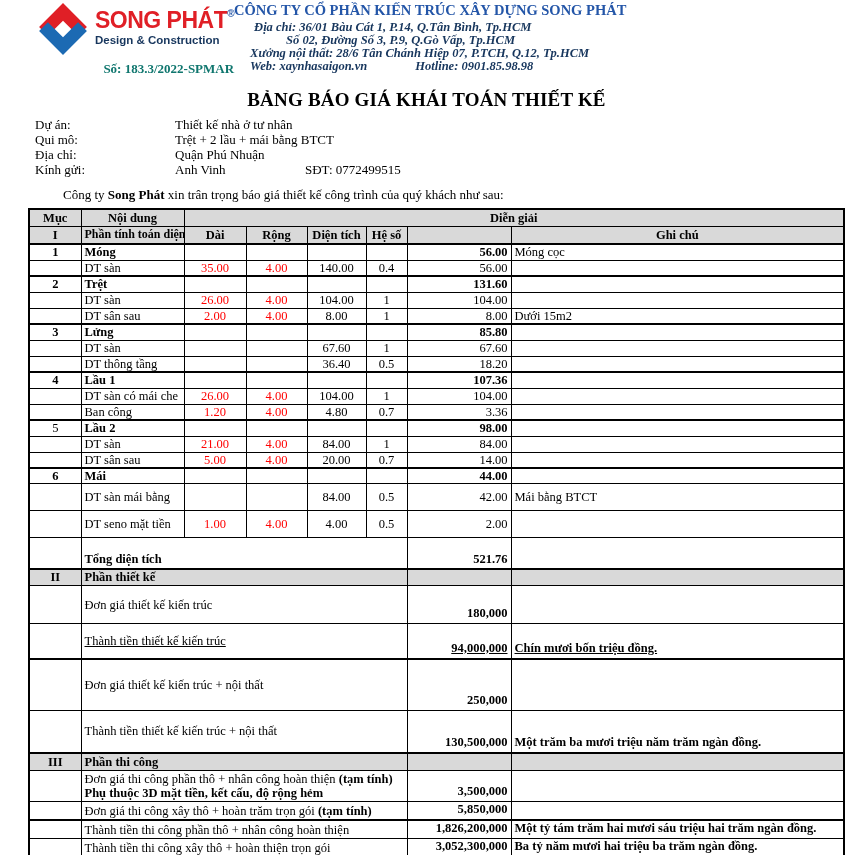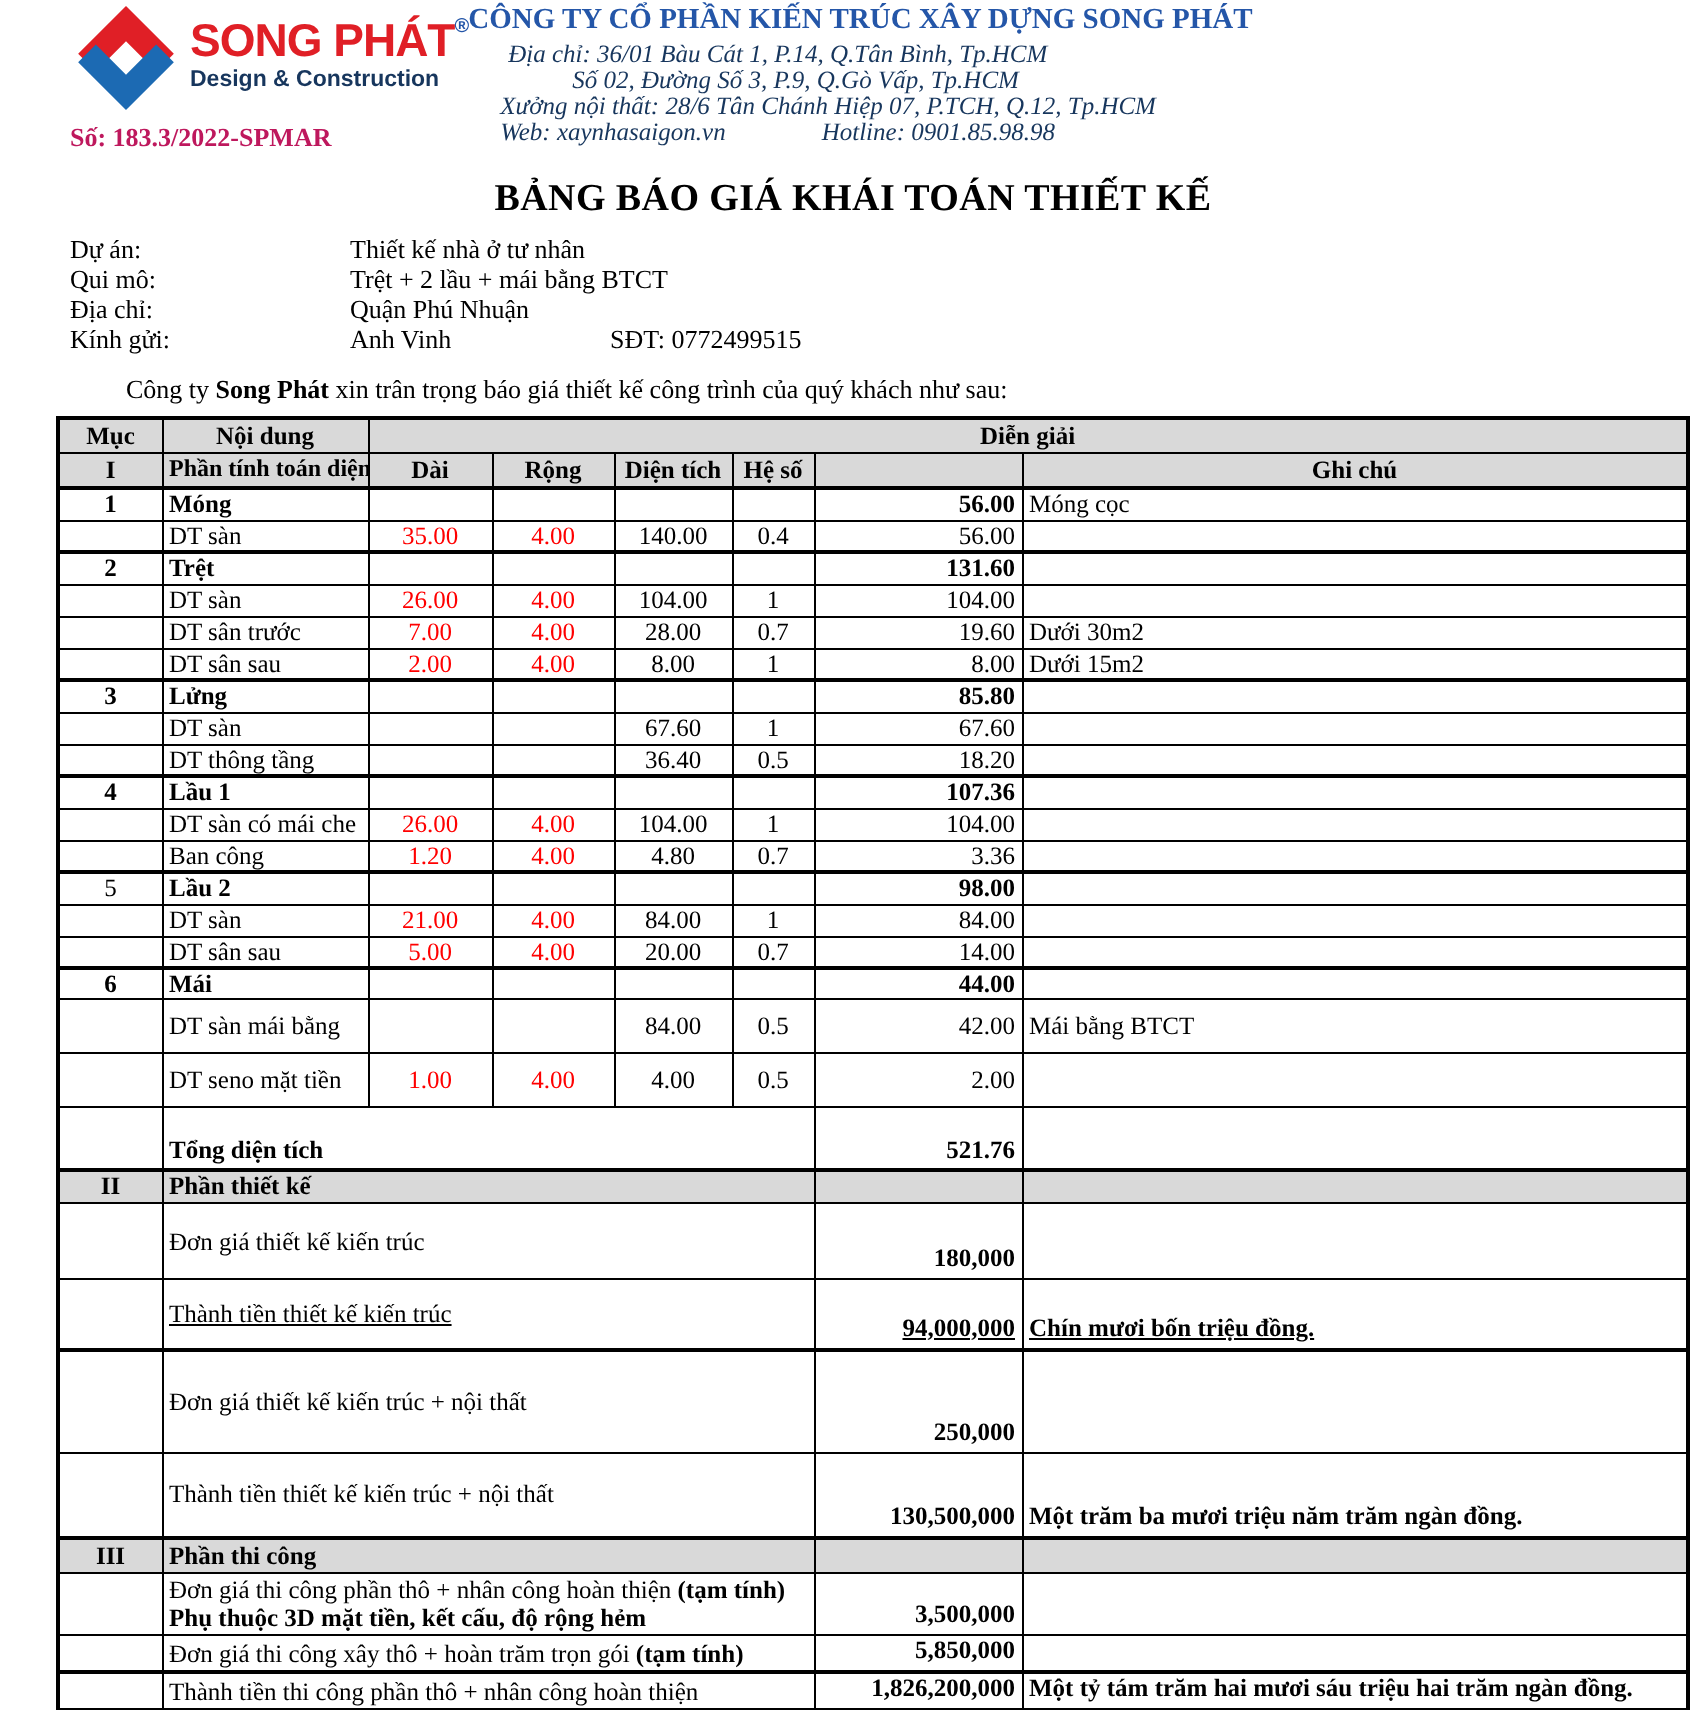--- a/index.html
+++ b/index.html
@@ -21,28 +21,28 @@
   .logo-name {
     font-family: "Liberation Sans", sans-serif;
     font-weight: bold; font-size: 23px; letter-spacing: -0.5px;
     color: #e01f26; line-height: 1; white-space: nowrap;
   }
   .logo-reg { font-size: 10px; vertical-align: top; color: #2456a8; font-weight: bold; }
   .logo-sub {
     font-family: "Liberation Sans", sans-serif;
     font-weight: bold; font-size: 11.5px; color: #17365d; margin-top: 2px; white-space: nowrap;
   }
-  .doc-no { margin-top: 6px; font-weight: bold; font-size: 13px; color: #be185d; white-space: nowrap; }
+  .doc-no { margin-top: 6px; font-weight: bold; font-size: 13px; color: #0f766e; white-space: nowrap; text-align: right; }
 
   .company-block { flex: 1; color: #17365d; }
   .company-name {
     color: #2456a8; font-weight: bold; font-size: 14.5px; line-height: 1.1;
     white-space: nowrap; margin-bottom: 2px;
   }
-  .addr { font-style: italic; font-weight: normal; font-size: 12.5px; line-height: 1.04; white-space: nowrap; }
+  .addr { font-style: italic; font-weight: bold; font-size: 12.5px; line-height: 1.04; white-space: nowrap; }
   .addr1 { padding-left: 20px; }
   .addr2 { padding-left: 52px; }
   .addr3 { padding-left: 16px; }
   .webline { padding-left: 16px; }
   .hotline { display: inline-block; margin-left: 48px; }
 
   
   .doc-title {
     text-align: center; font-weight: bold; font-size: 19px;
     margin-top: 12px; letter-spacing: 0.2px;
@@ -220,30 +220,20 @@
           <td class="c-label">DT sàn</td>
           <td class="c-num red">26.00</td>
           <td class="c-num red">4.00</td>
           <td class="c-num">104.00</td>
           <td class="c-num">1</td>
           <td class="c-value">104.00</td>
           <td class="c-note"></td>
         </tr>
         <tr class="row-detail" style="height: 16px;">
           <td class="c-muc"></td>
-          <td class="c-label">DT sân trước</td>
-          <td class="c-num red">7.00</td>
-          <td class="c-num red">4.00</td>
-          <td class="c-num">28.00</td>
-          <td class="c-num">0.7</td>
-          <td class="c-value">19.60</td>
-          <td class="c-note">Dưới 30m2</td>
-        </tr>
-        <tr class="row-detail" style="height: 16px;">
-          <td class="c-muc"></td>
           <td class="c-label">DT sân sau</td>
           <td class="c-num red">2.00</td>
           <td class="c-num red">4.00</td>
           <td class="c-num">8.00</td>
           <td class="c-num">1</td>
           <td class="c-value">8.00</td>
           <td class="c-note">Dưới 15m2</td>
         </tr>
         <tr class="row-section thick-top" style="height: 16px;">
           <td class="c-muc">3</td>

